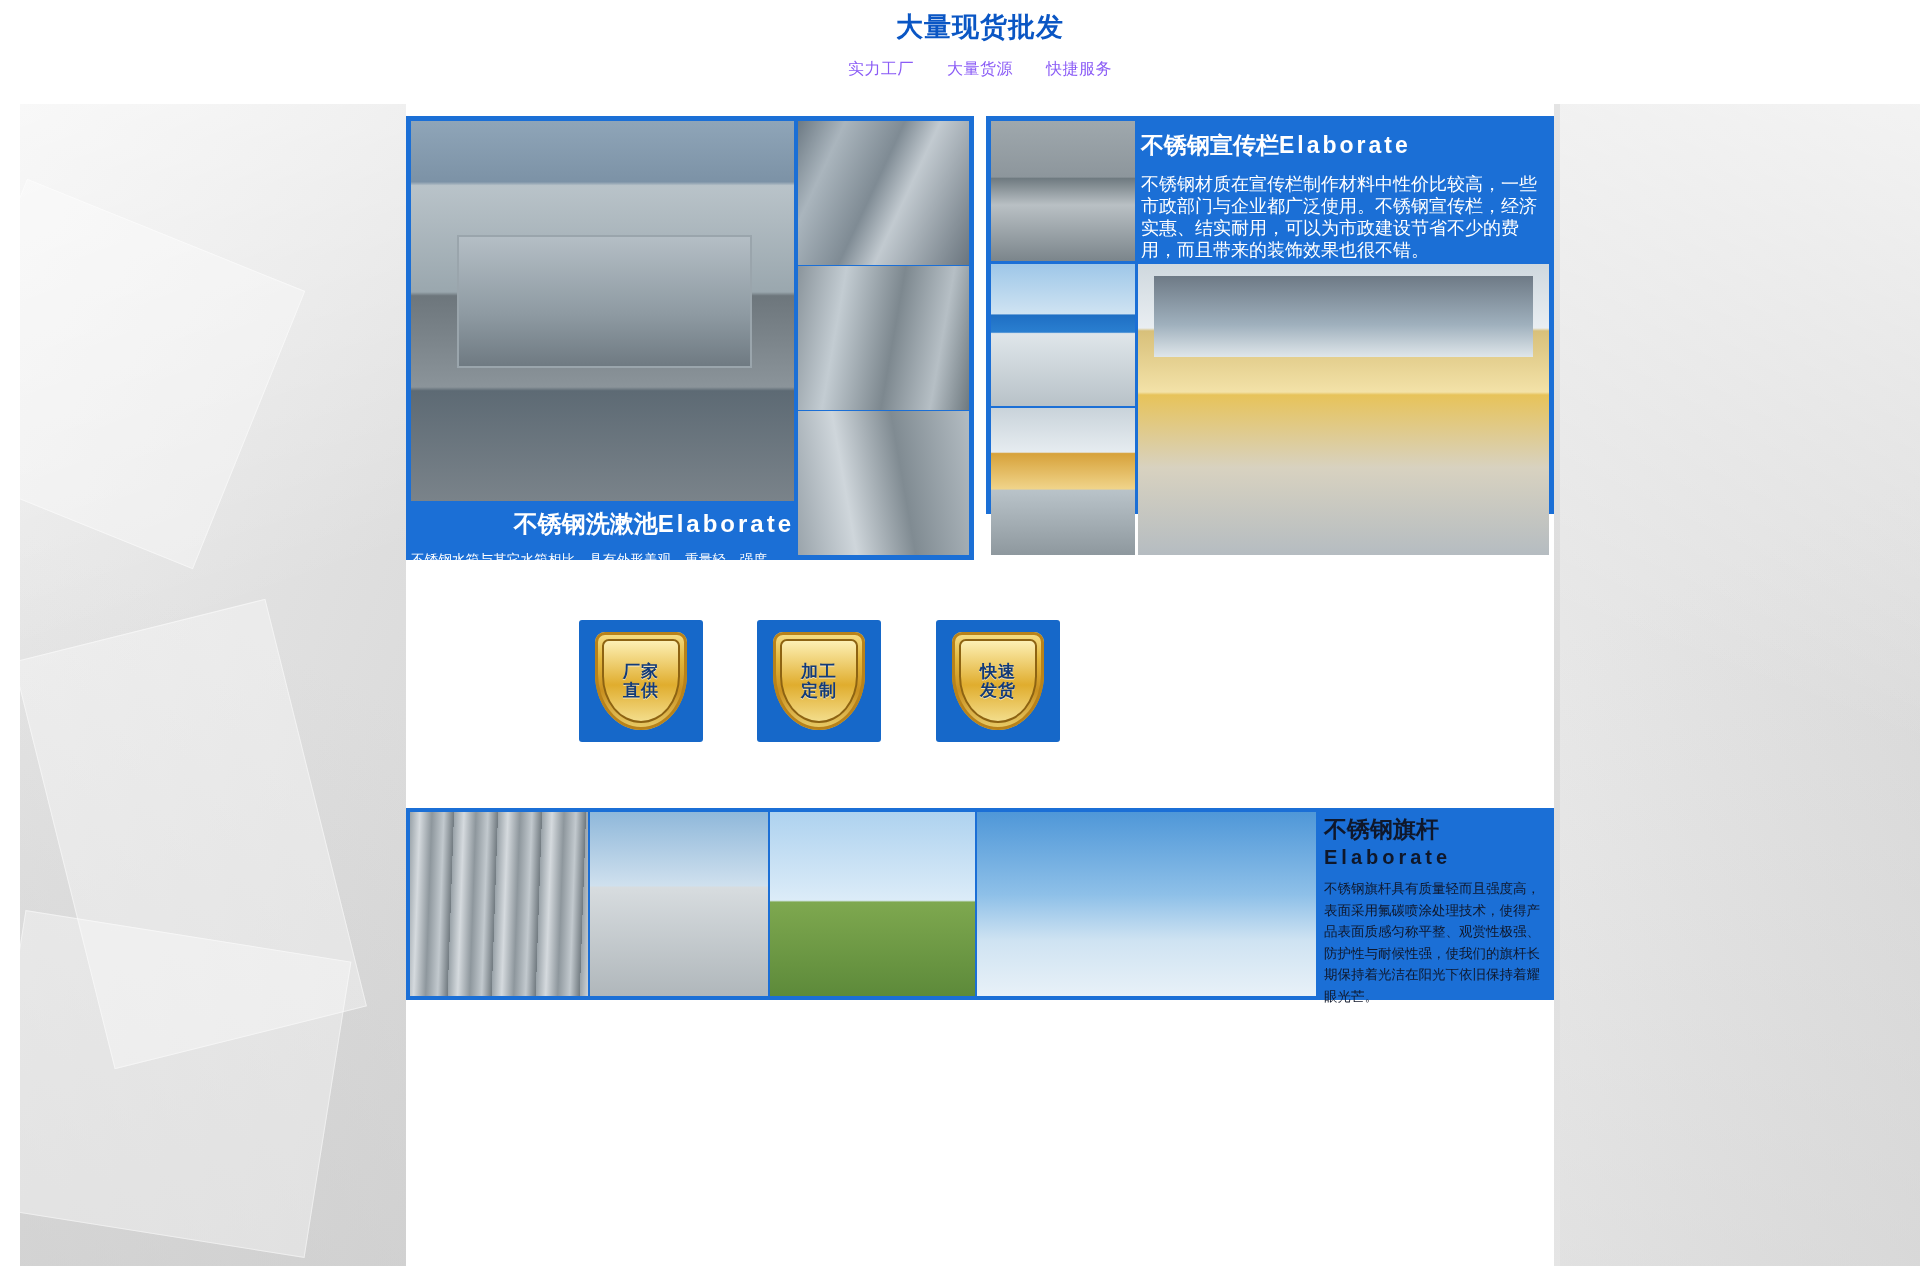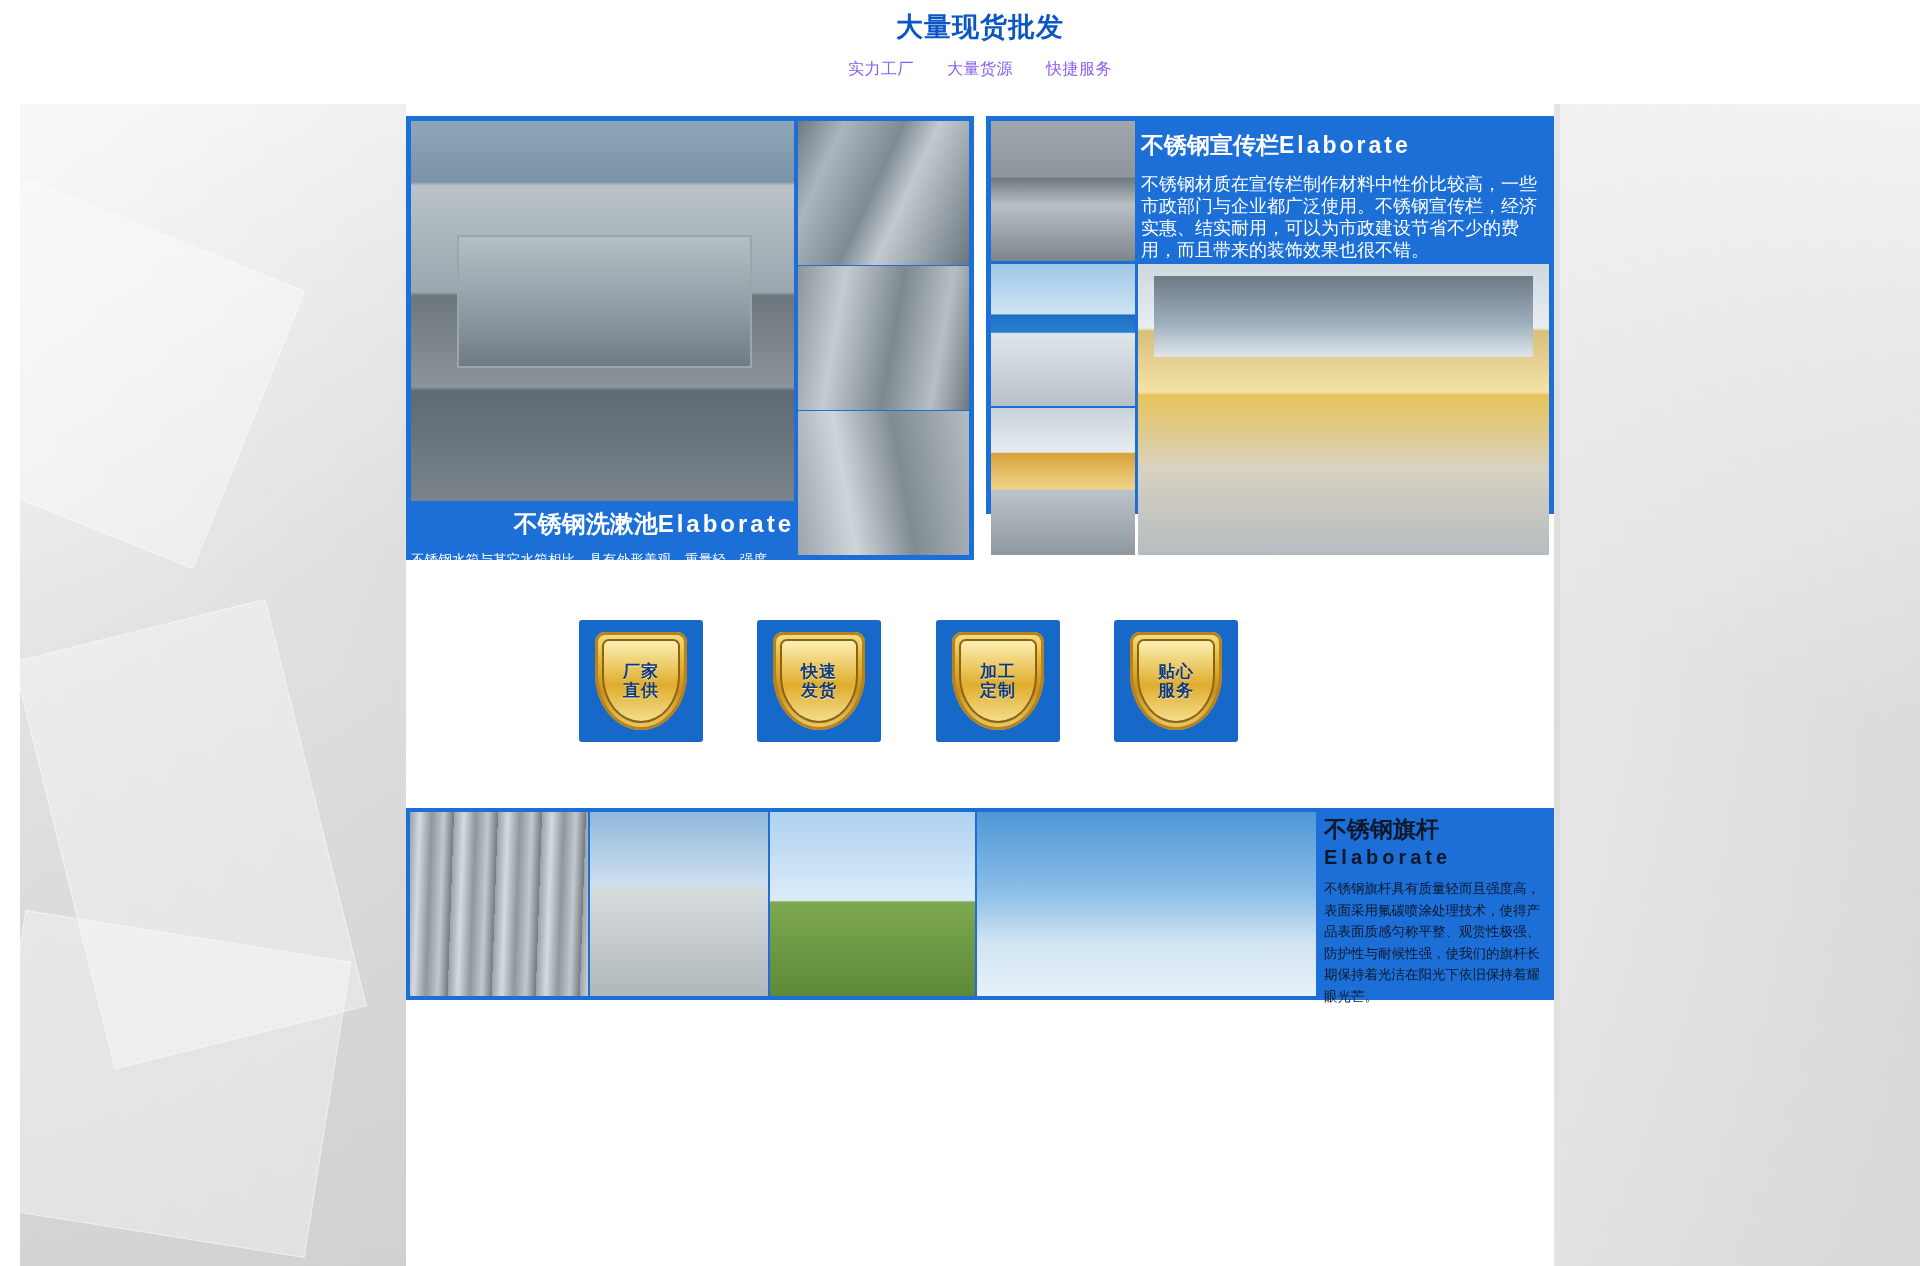--- a/index.html
+++ b/index.html
@@ -367,40 +367,31 @@
         <div class="label">
           <div>厂家</div>
           <div>直供</div>
         </div>
       </div>
     </div>
     <div class="badge">
       <div class="shield">
         <div class="inner"></div>
         <div class="label">
-          <div>快速</div>
-          <div>发货</div>
+          <div>加工</div>
+          <div>定制</div>
         </div>
       </div>
     </div>
     <div class="badge">
       <div class="shield">
         <div class="inner"></div>
         <div class="label">
-          <div>加工</div>
-          <div>定制</div>
-        </div>
-      </div>
-    </div>
-    <div class="badge">
-      <div class="shield">
-        <div class="inner"></div>
-        <div class="label">
-          <div>贴心</div>
-          <div>服务</div>
+          <div>快速</div>
+          <div>发货</div>
         </div>
       </div>
     </div>
   </div>
 
   <div class="sec3">
     <div class="cell c1">
       <div class="photo ph-pipes"></div>
     </div>
     <div class="cell c2">

